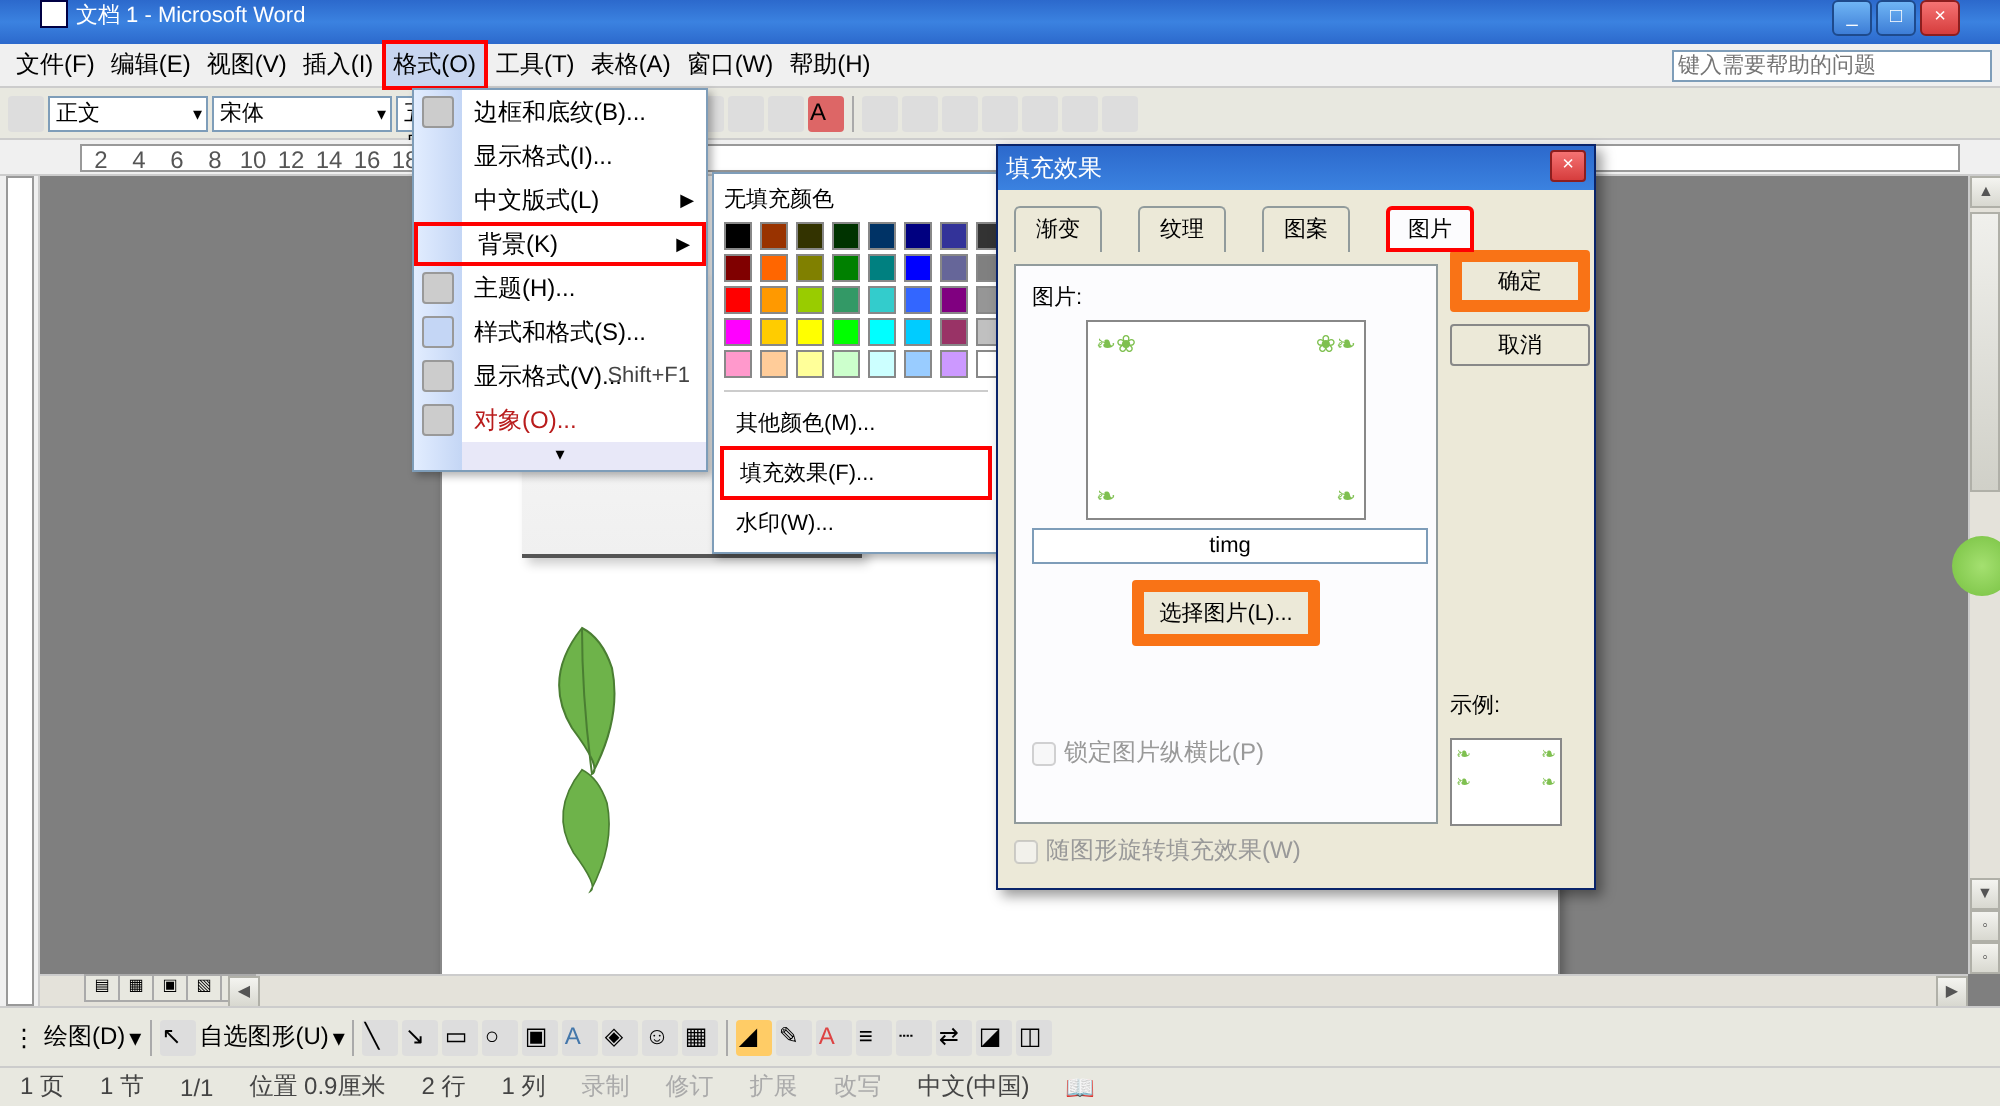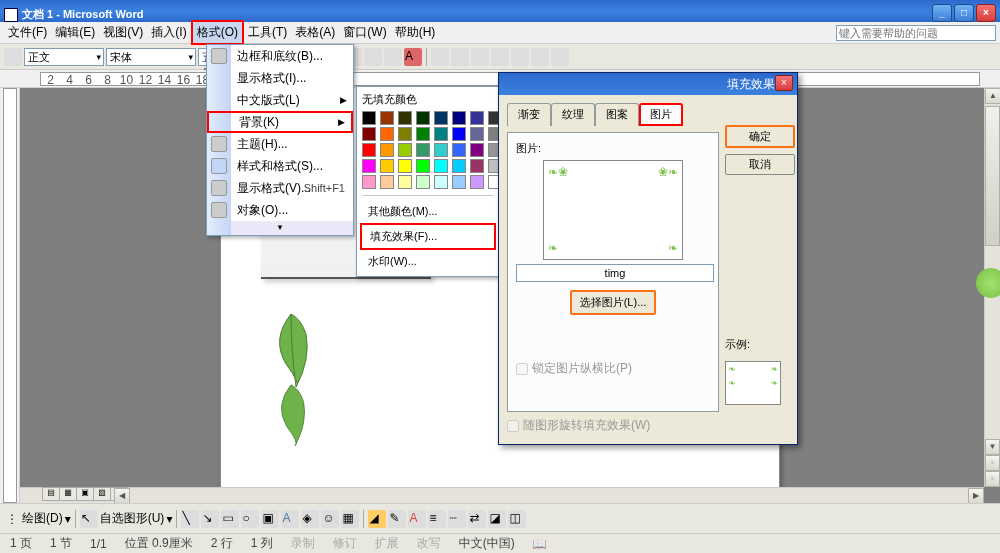--- a/index.html
+++ b/index.html
@@ -1,18 +1,18 @@
 <!DOCTYPE html>
 <html><head>
   <meta charset="utf-8">
   <style>
     * { margin: 0; padding: 0; box-sizing: border-box; font-family: "SimSun", "Microsoft YaHei", sans-serif; font-size: 12px; }
     body { width: 1000px; height: 553px; background: #ece9d8; overflow: hidden; position: relative; }
     
-    .titlebar { height: 22px; background: linear-gradient(to bottom, #2c69cc, #3b82e0, #2c69cc); color: white; display: flex; align-items: flex-end; padding: 0 4px; font-weight: bold; }
+    .titlebar { height: 22px; background: linear-gradient(to bottom, #2c69cc, #3b82e0, #2c69cc); color: white; display: flex; align-items: flex-start; padding: 0 20px; }
     .titlebar .icon { width: 14px; height: 14px; background: #fff; border: 1px solid #004; margin-right: 4px; }
     .titlebar .title { flex: 1; font-size: 11px; }
     .titlebar .winbtns { display: flex; gap: 2px; }
     .winbtn { width: 20px; height: 18px; background: linear-gradient(#6fb5f5,#3d7dd6); border: 1px solid #1e4a8c; border-radius: 3px; color: white; text-align: center; line-height: 15px; font-size: 10px; }
     .winbtn.close { background: linear-gradient(#f57373,#d63d3d); border-color: #8c1e1e; }
     
     .menubar { height: 22px; background: #f0f0f0; display: flex; align-items: center; padding: 0 4px; border-bottom: 1px solid #ccc; }
     .menuitem { padding: 2px 4px; cursor: default; }
     .menuitem.highlighted { border: 2px solid red; background: #c8d6f0; }
     .menubar .help-box { margin-left: auto; width: 160px; height: 16px; border: 1px solid #7e9db9; background: white; padding: 0 2px; color: #888; font-size: 11px; }
@@ -50,33 +50,33 @@
     
     .submenu { position: absolute; background: #fff; border: 1px solid #7e9db9; box-shadow: 2px 2px 4px rgba(0,0,0,0.3); padding: 3px; }
     .submenu .sm-title { padding: 2px; font-size: 11px; }
     .color-grid { display: grid; grid-template-columns: repeat(8, 16px); gap: 2px; padding: 2px; }
     .color-cell { width: 14px; height: 14px; border: 1px solid #888; }
     .sm-item { padding: 4px 8px; font-size: 11px; }
     .sm-item.hl { border: 2px solid red; }
     
     .dialog { position: absolute; border: 1px solid #0a246a; background: #ece9d8; box-shadow: 3px 3px 6px rgba(0,0,0,0.4); }
     .dialog-title { height: 22px; background: linear-gradient(to bottom, #2c69cc, #3b82e0); color: white; padding: 0 4px; line-height: 22px; font-size: 12px; display: flex; }
-    .dialog-title .dt-text { flex: 1; text-align: right; }
+    .dialog-title .dt-text { flex: 1; }
     .dialog-close { width: 18px; height: 16px; background: linear-gradient(#f57373,#d63d3d); border: 1px solid #8c1e1e; border-radius: 2px; color: white; text-align: center; line-height: 13px; font-size: 10px; margin-top: 2px; }
     .dialog-body { padding: 8px; position: relative; }
-    .tabs { display: flex; gap: 0; margin-bottom: 6px; }
+    .tabs { display: flex; gap: 18px; margin-bottom: 6px; }
     .tab { padding: 3px 10px; background: #ece9d8; border: 1px solid #919b9c; border-bottom: none; border-radius: 3px 3px 0 0; font-size: 11px;}
     .tab.active { background: #fcfcfe; position: relative; z-index: 2; }
     .tab.hl { border: 2px solid red; padding: 2px 9px; }
     .tab-panel { border: 1px solid #919b9c; background: #fcfcfe; padding: 8px; height: 280px; }
     .lbl { font-size: 11px; margin-bottom: 3px; }
     .preview-box { width: 140px; height: 100px; background: white; border: 1px solid #888; margin: 4px auto; display: flex; align-items: center; justify-content: space-between; flex-direction: column; padding: 4px; }
     .text-input { width: 198px; height: 18px; border: 1px solid #7e9db9; background: white; text-align: center; font-size: 11px; line-height: 16px; margin: 4px auto 8px; }
     .btn { padding: 2px 10px; border: 1px solid #888; background: #ece9d8; border-radius: 2px; font-size: 11px; text-align: center; min-width: 70px;}
-    .btn.hl { border: 2px solid #f97316; }
+    .btn.hl { border: 6px solid #f97316; }
     .dlg-right { position: absolute; right: 8px; top: 30px; width: 64px; display: flex; flex-direction: column; gap: 6px; }
     .checkbox-row { display: flex; align-items: center; gap: 4px; font-size: 11px; color: #999; padding: 2px 0; }
     .checkbox-row input { width: 12px; height: 12px; }
     .sample-box { width: 56px; height: 44px; border: 1px solid #888; background: white; font-size: 12px;}
     
     .statusbar { position: absolute; bottom: 0; left: 0; right: 0; height: 20px; background: #e8e8e0; border-top: 1px solid #ccc; display: flex; align-items: center; font-size: 11px; gap: 10px; padding: 0 6px; color: #444; }
     .statusbar .sitem { padding: 0 4px; }
     .statusbar .sdim { color: #aaa; }
     
     .bottombar { position: absolute; bottom: 20px; left: 0; right: 0; height: 30px; background: #e8e8e0; border-top: 1px solid #ccc; display: flex; align-items: center; gap: 2px; padding: 0 4px; font-size: 11px;}
@@ -212,21 +212,21 @@
     </div>
   <div class="dd-item">
       <span class="dd-icon" style="background:#c4d6f5"></span>
       <span>样式和格式(S)...</span>
     </div>
   <div class="dd-item">
       <span class="dd-icon"></span>
       <span>显示格式(V)...</span>
       <span class="shortcut">Shift+F1</span>
     </div>
-  <div class="dd-item" style="color:#000000">
+  <div class="dd-item" style="color:#b91c1c">
       <span class="dd-icon"></span>
       <span>对象(O)...</span>
     </div>
   <div class="dd-expand">▾</div>
 </div>
 
 <div class="submenu" style="left:356px;top:86px;width:144px">
   <div class="sm-title">无填充颜色</div>
   <div class="color-grid" id="color-grid">
       <div class="color-cell" style="background: rgb(0, 0, 0);"></div>

